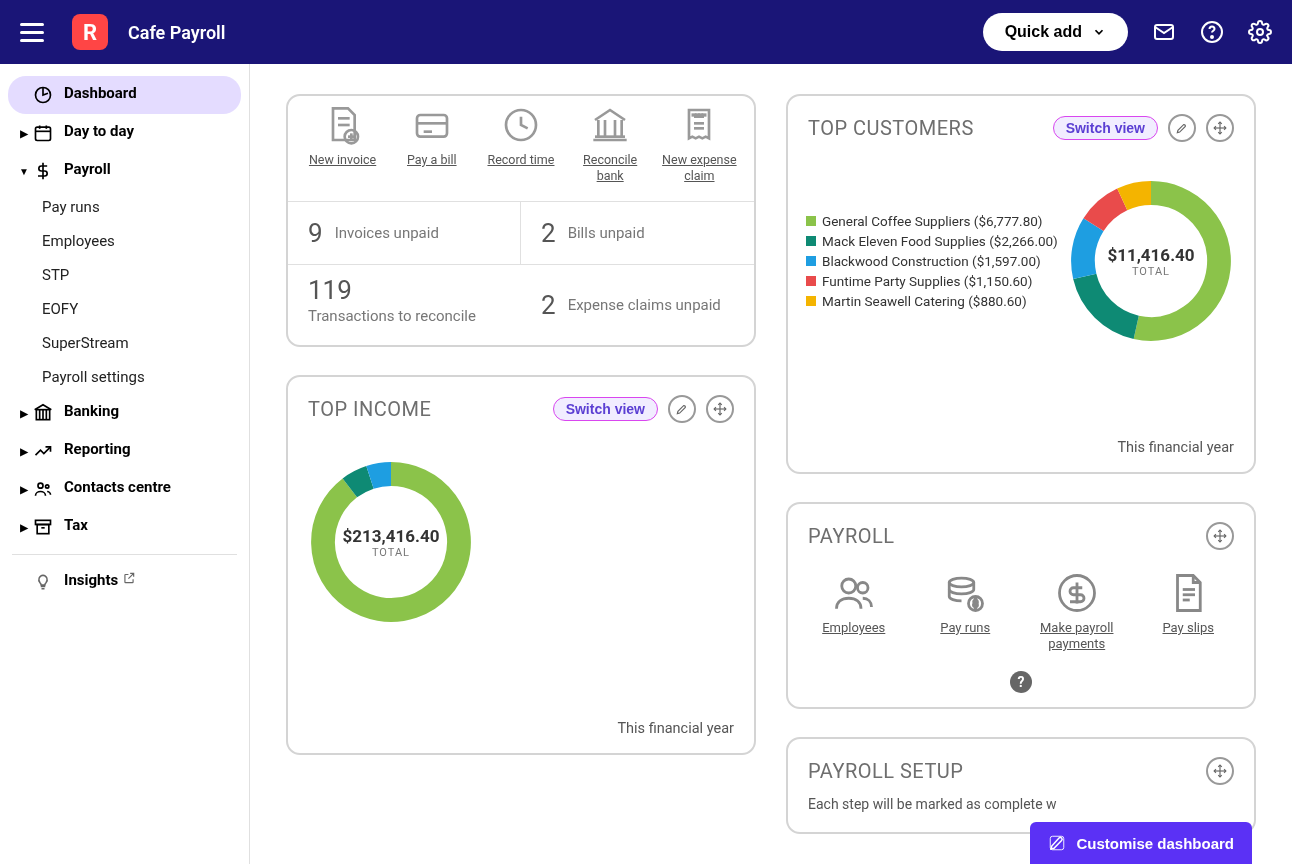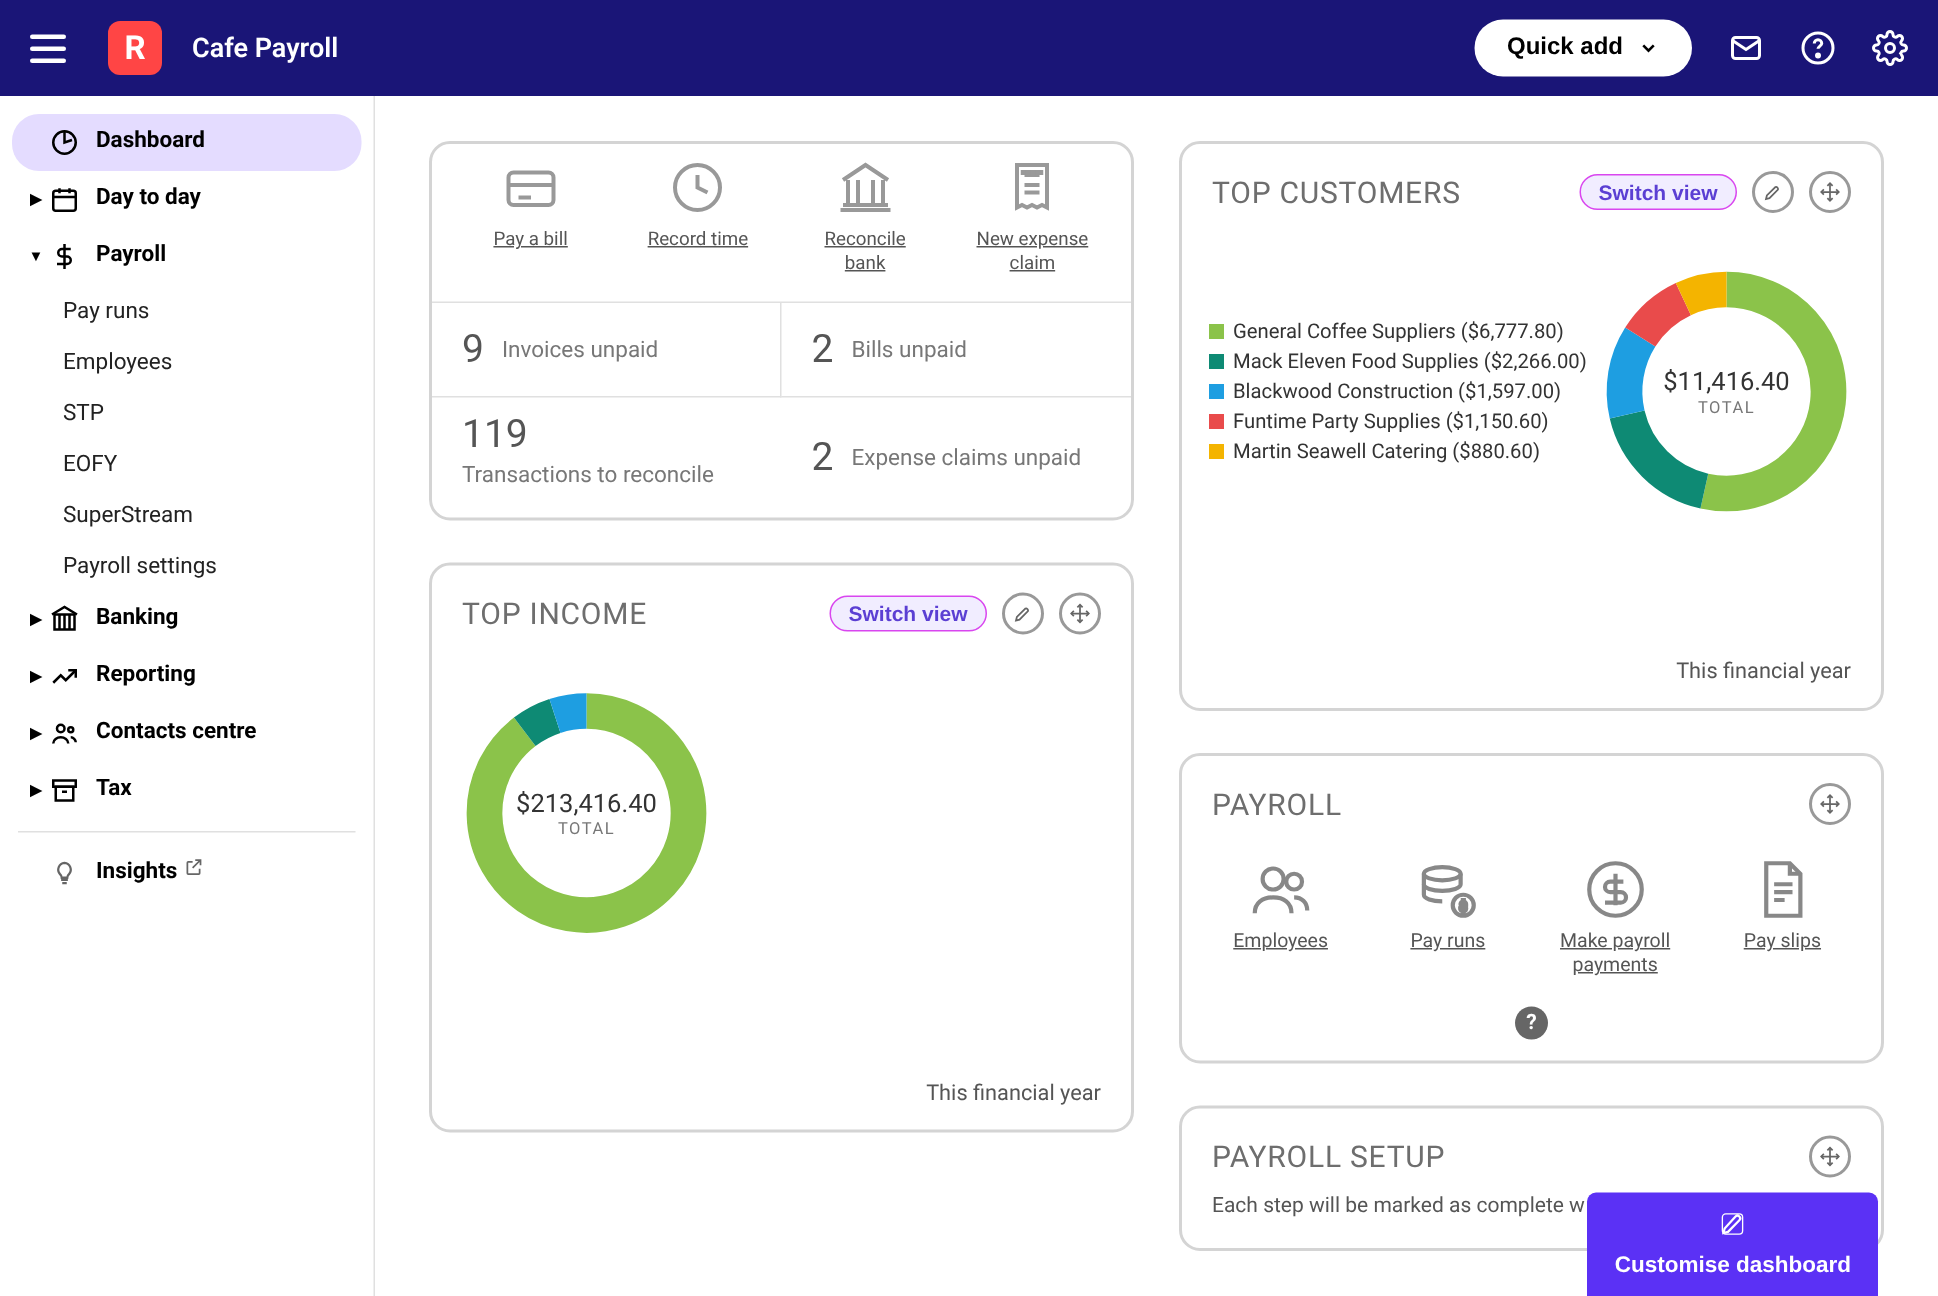--- a/index.html
+++ b/index.html
@@ -55,36 +55,36 @@
   .stat-stack .stat-num { margin-bottom: 2px; }
 
   
   .donut-body { display: flex; padding: 24px 18px 10px 18px; align-items: center; }
   .legend { flex: 1; flex-shrink: 1; display: flex; flex-direction: column; gap: 4px; font-size: 13.5px; }
   .legend-row { display: flex; align-items: center; }
   .swatch { width: 10px; height: 10px; margin-right: 6px; display: inline-block; }
   .donut-wrap { width: 170px; height: 170px; position: relative; flex-shrink: 0; }
   .donut-wrap svg { width: 100%; height: 100%; }
   .donut-label { position: absolute; inset: 0; display: flex; flex-direction: column; align-items: center; justify-content: center; }
-  .donut-total { font-weight: 400; font-size: 17px; color: #333; }
+  .donut-total { font-weight: 700; font-size: 17px; color: #333; }
   .donut-sub { font-size: 11px; color: #777; letter-spacing: 1px; }
   .card-foot { text-align: right; padding: 8px 20px 16px 20px; font-size: 14.5px; color: #555; }
 
   
   .payroll-links { display: flex; justify-content: space-around; padding: 12px 10px 18px 10px; }
   .payroll-links .quick-link { width: 96px; }
   .payroll-links .quick-link .qlabel { font-size: 13px; }
   .help-row { display: flex; justify-content: center; padding-bottom: 14px; }
   .help-circle { width: 22px; height: 22px; border-radius: 50%; background: #666; color: #fff; font-weight: 700; display: flex; align-items: center; justify-content: center; font-size: 14px; }
 
   
   .setup-body { padding: 0 20px 18px 20px; font-size: 14px; color: #555; line-height: 1.4; }
 
   
-  .customise-btn { position: absolute; right: 40px; bottom: 0; background: #5b31f5; color: #fff; border: none; border-radius: 6px 6px 0 0; padding: 12px 18px; font-size: 15px; font-weight: 600; display: flex; align-items: center; gap: 10px; cursor: pointer; flex-direction: column; }
+  .customise-btn { position: absolute; right: 40px; bottom: 0; background: #5b31f5; color: #fff; border: none; border-radius: 6px 6px 0 0; padding: 12px 18px; font-size: 15px; font-weight: 600; display: flex; align-items: center; gap: 10px; cursor: pointer; }
 </style>
 </head>
 <body>
 
 <div class="app">
 
   <div class="header">
     <div class="hamburger">
       <span></span>
         <span></span>
@@ -234,20 +234,33 @@
 
     <div class="main">
 
       <div class="col col-left">
 
         <div class="card">
           <div class="quick-links">
             <a class="quick-link">
               <span class="qicon">
                   <svg width="40" height="40" viewBox="0 0 24 24" fill="none" stroke="#999" stroke-width="1.6">
+                    <path d="M6 2h9l4 4v15H6z"></path>
+                    <line x1="9" y1="8" x2="16" y2="8"></line>
+                    <line x1="9" y1="12" x2="16" y2="12"></line>
+                    <circle cx="17" cy="19" r="4"></circle>
+                    <line x1="17" y1="17" x2="17" y2="21"></line>
+                    <line x1="15" y1="19" x2="19" y2="19"></line>
+                  </svg>
+                </span>
+              <span class="qlabel">New invoice</span>
+            </a>
+            <a class="quick-link">
+              <span class="qicon">
+                  <svg width="40" height="40" viewBox="0 0 24 24" fill="none" stroke="#999" stroke-width="1.6">
                     <rect x="3" y="6" width="18" height="13" rx="2"></rect>
                     <line x1="3" y1="11" x2="21" y2="11"></line>
                     <line x1="7" y1="16" x2="12" y2="16"></line>
                   </svg>
                 </span>
               <span class="qlabel">Pay a bill</span>
             </a>
             <a class="quick-link">
               <span class="qicon">
                   <svg width="40" height="40" viewBox="0 0 24 24" fill="none" stroke="#999" stroke-width="1.6">

